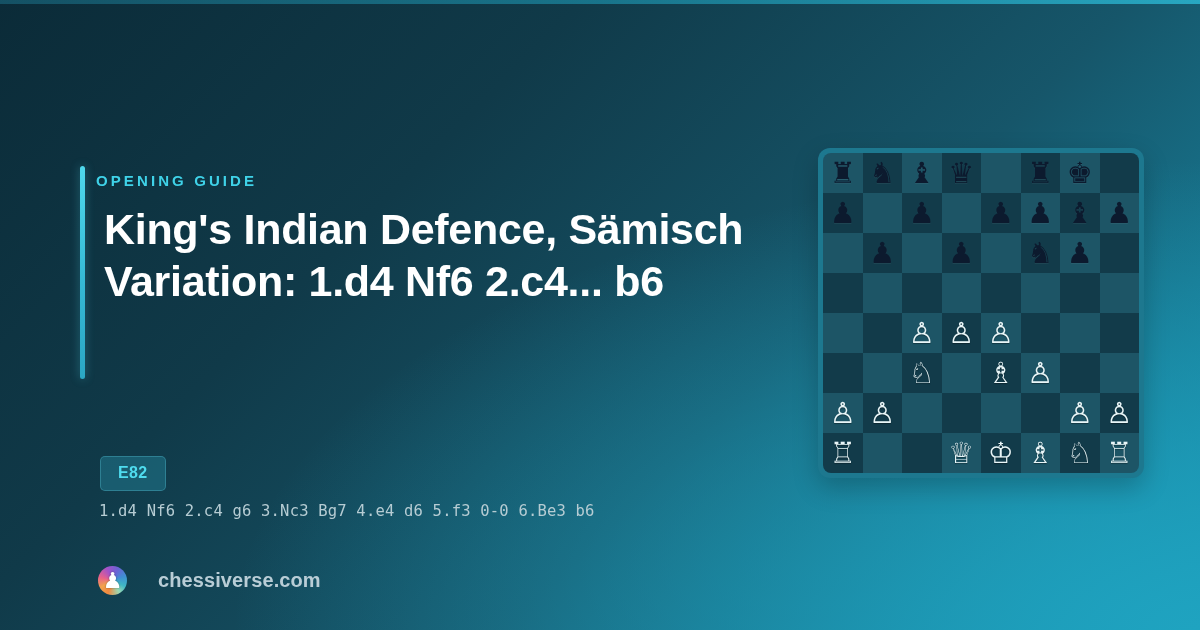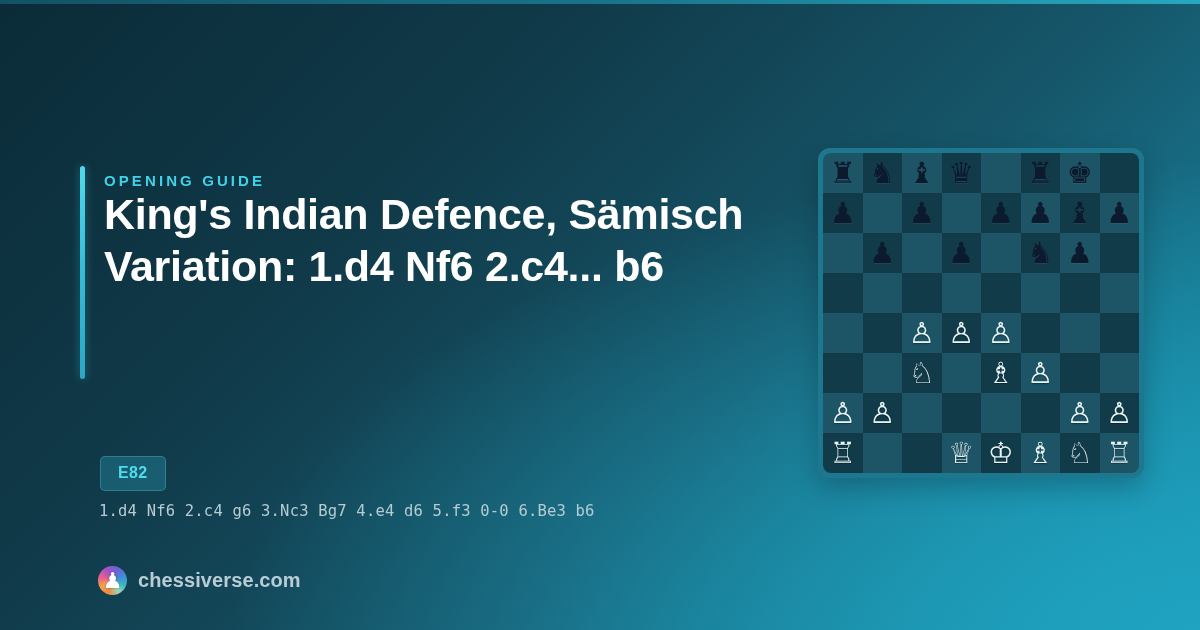--- a/index.html
+++ b/index.html
@@ -24,29 +24,30 @@
 
   
   #left { position:absolute; left:80px; top:150px; width:700px; }
   #accent {
     position:absolute; left:0; top:16px; width:5px; height:213px;
     border-radius:3px;
     background:linear-gradient(180deg,#4fd8ec 0%, #35b9d4 55%, #2ba7c4 100%);
     box-shadow:0 0 10px rgba(79,216,236,.35);
   }
   #eyebrow {
-    margin-left:24px;
+    margin-left:16px;
     color:#3fd2e8;
     font-size:15px; font-weight:bold;
     letter-spacing:3.1px;
     line-height:1;
     padding-top:23px;
   }
   #title {
     margin-left:24px;
+    margin-top:15px;
     color:#ffffff;
     font-size:43px;
     font-weight:bold;
     line-height:1.22;
     letter-spacing:-.3px;
     max-width:640px;
   }
 
   #badge {
     position:absolute; left:100px; top:456px;
@@ -82,21 +83,21 @@
         #a452c8 135deg, #6b63d6 185deg, #3f8fd4 230deg,
         #3fb7c4 275deg, #9ad9b4 310deg, #f0893f 360deg);
   }
   #logo .piece {
     position:absolute; left:50%; top:50%;
     transform:translate(-50%,-50%);
     font-size:22px; line-height:1;
     color:#ffffff;
     text-shadow:0 0 2px rgba(0,0,0,.45);
   }
-  #sitename { color:#b9cdd6; font-size:20px; font-weight:bold; letter-spacing:.1px; }
+  #sitename { color:#b9cdd6; font-size:20px; font-weight:bold; letter-spacing:.1px;margin-left:20px; }
 
   
   #boardwrap {
     position:absolute; left:818px; top:148px;
     width:326px; height:330px;
     border-radius:12px;
     padding:5px;
     background:#1d788f;
     box-shadow:0 10px 26px rgba(0,0,0,.22);
   }

